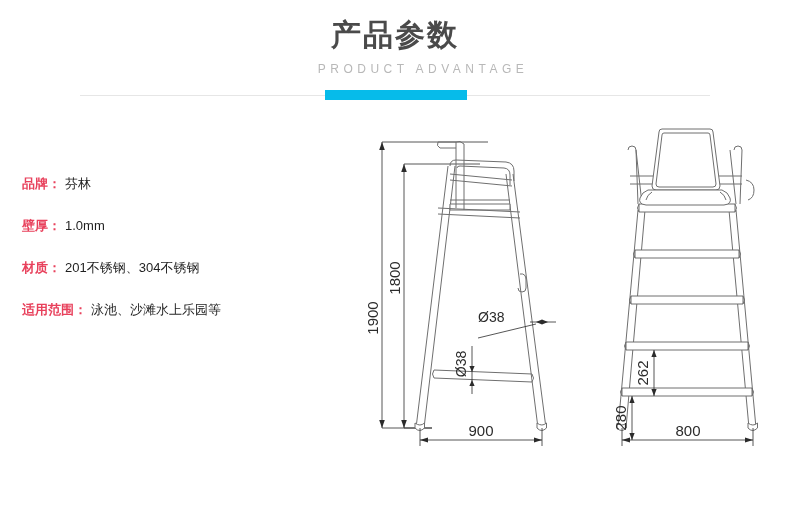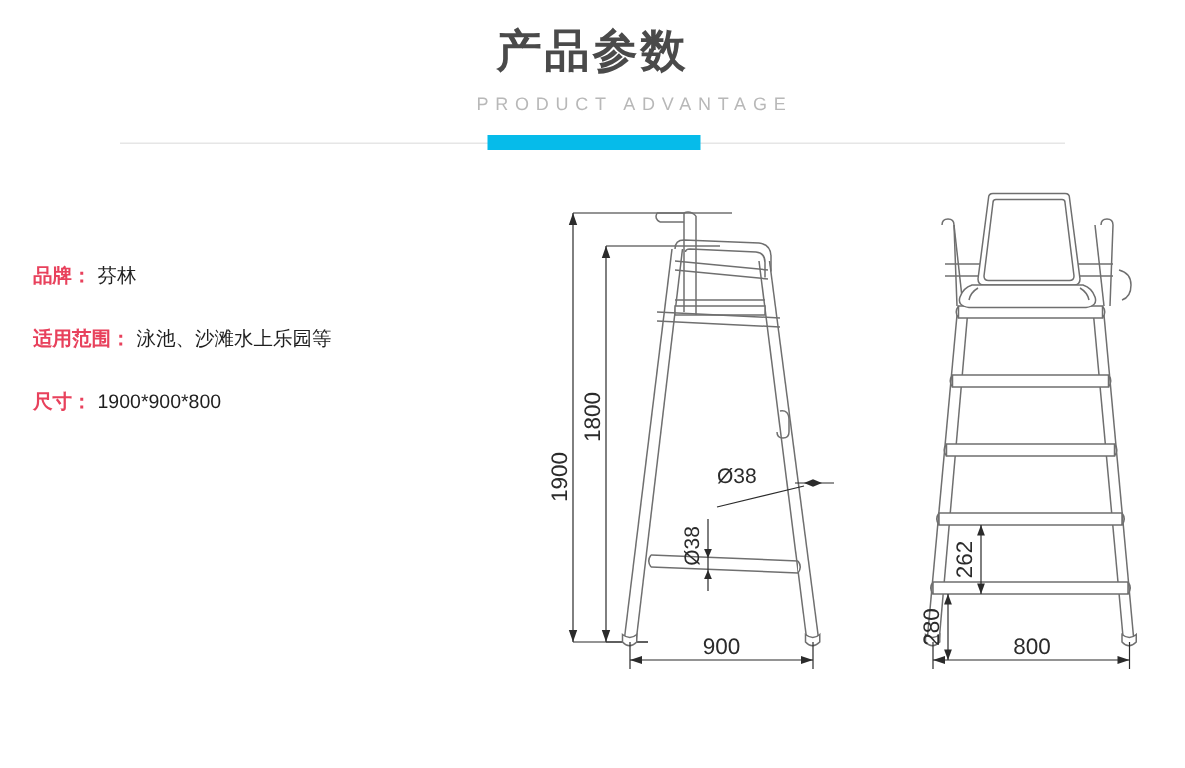--- a/index.html
+++ b/index.html
@@ -114,24 +114,27 @@
   <div id="subtitle">PRODUCT   ADVANTAGE</div>
   <div id="rule-line"></div>
   <div id="rule-accent"></div>
 </div>
 
 <div id="spec-list">
   <div class="spec-row">
     <span class="spec-label">品牌：</span><span class="spec-value">芬林</span>
   </div>
   <div class="spec-row">
+    <span class="spec-label">壁厚：</span><span class="spec-value">1.0mm</span>
+  </div>
+  <div class="spec-row">
+    <span class="spec-label">材质：</span><span class="spec-value">201不锈钢、304不锈钢</span>
+  </div>
+  <div class="spec-row">
     <span class="spec-label">适用范围：</span><span class="spec-value">泳池、沙滩水上乐园等</span>
-  </div>
-  <div class="spec-row">
-    <span class="spec-label">尺寸：</span><span class="spec-value">1900*900*800</span>
   </div>
 </div>
 
 <svg id="drawing-side" class="dwg" width="210" height="330" viewBox="0 0 210 330">
 
   <g class="dim">
     <line x1="22" y1="14" x2="128" y2="14"></line>
     <line x1="44" y1="36" x2="120" y2="36"></line>
     <line x1="22" y1="14" x2="22" y2="300"></line>
     <line x1="44" y1="36" x2="44" y2="300"></line>

